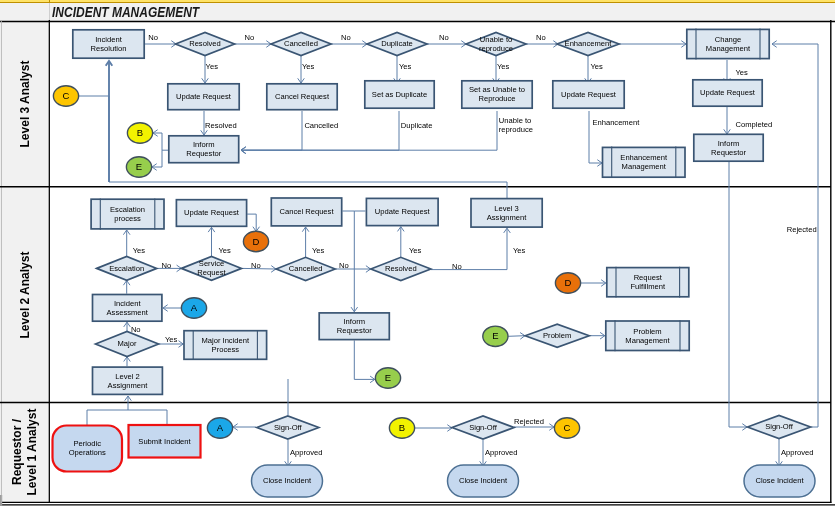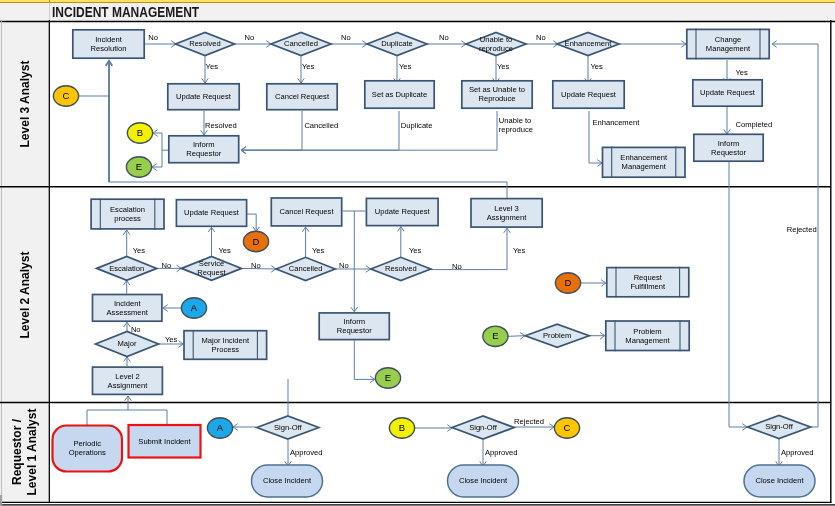--- a/index.html
+++ b/index.html
@@ -4,21 +4,21 @@
 <title>Incident Management</title>
 <style>
   html,body{margin:0;padding:0;background:#ffffff;}
   body{width:835px;height:506px;overflow:hidden;
        font-family:"Liberation Sans",sans-serif;-webkit-font-smoothing:antialiased;}
   #root{position:relative;width:835px;height:506px;background:#ffffff;}
   #topbar{position:absolute;left:0;top:0;width:835px;height:3px;background:#ffe368;
           border-bottom:1px solid #bf9000;box-sizing:border-box;}
   #topbar .tick{position:absolute;top:0;width:1px;height:3px;background:#bf9000;}
   #titlebar{position:absolute;left:0;top:3px;width:835px;height:18px;
-            background:#f1f1f1;box-sizing:border-box;}
+            background:#f1f1f1;box-sizing:border-box;font-style:italic;}
   #titlebar .vline{position:absolute;left:49px;top:0;width:1px;height:18px;background:#cfcfcf;}
   #titlebar .ttl{position:absolute;left:52px;top:2px;font-size:14.2px;font-weight:bold;
                  color:#1a1a1a;line-height:14px;transform:scaleX(0.845);transform-origin:0 0;}
   #diagram{position:absolute;left:0;top:20px;width:835px;height:486px;}
   .lanehdr{position:absolute;left:2px;width:46px;background:#f1f1f1;}
   .lanehdr .lbl{position:absolute;left:50%;top:50%;width:400px;margin-left:-200px;
                 transform-origin:50% 50%;transform:translateY(-50%) rotate(-90deg);
                 white-space:pre-line;font-size:12px;font-weight:bold;color:#000;text-align:center;
                 line-height:15px;}
   svg{display:block;position:absolute;left:0;top:0;overflow:visible;}

